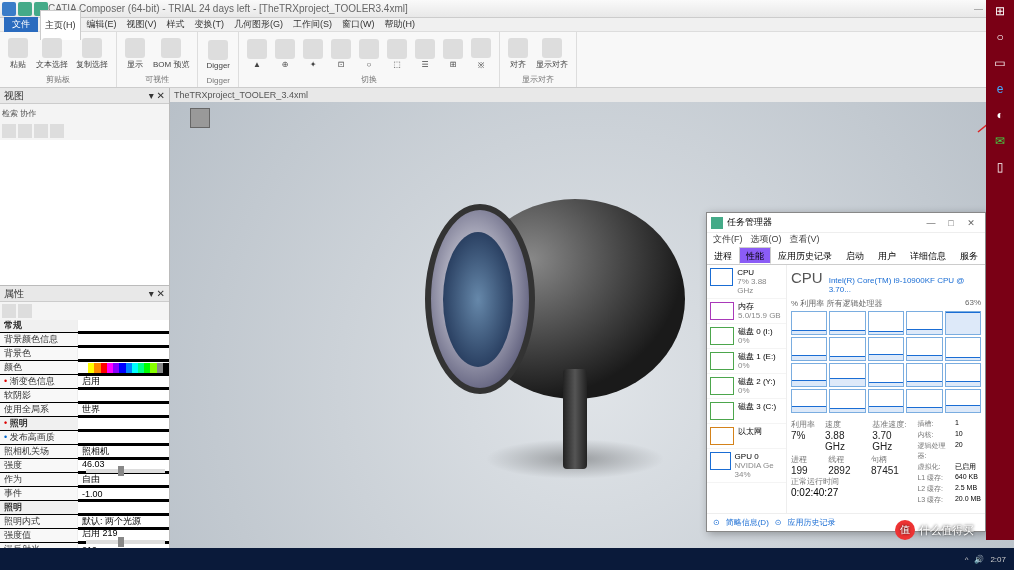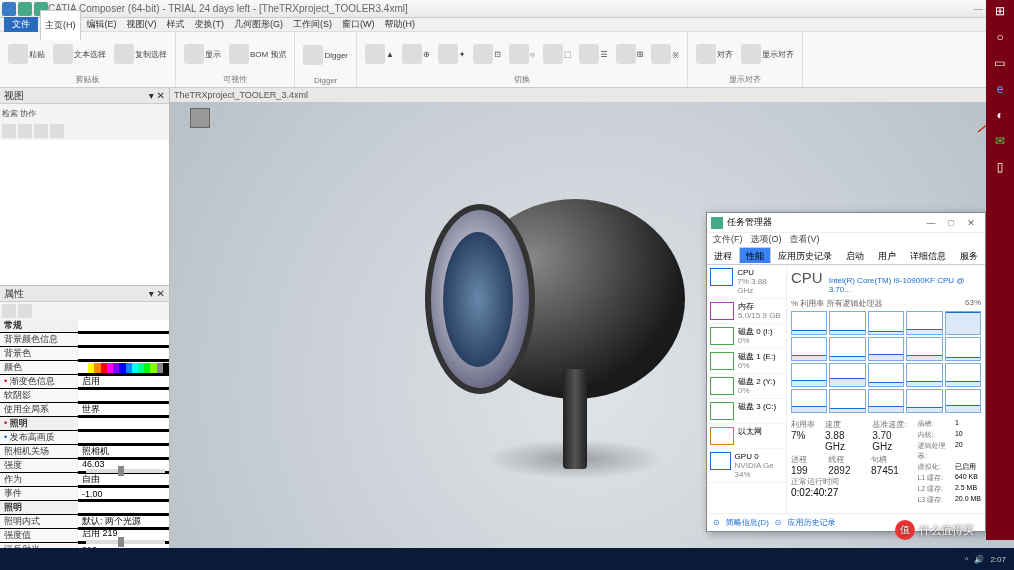--- a/index.html
+++ b/index.html
@@ -13,21 +13,21 @@
 .titlebar-right { display: flex; gap: 8px; color: #888; }
 
 .menubar { height: 14px; display: flex; gap: 2px; padding: 0 4px; align-items: center; font-size: 9px; color: #333; border-bottom: 1px solid #ddd; }
 .menubar span { padding: 8px 4px; }
 .menubar span.active { background: #fff; border: 1px solid #ccc; border-bottom: none; }
 .menubar span.file { background: #2a6bbf; color: #fff; padding: 1px 8px; }
 
 .ribbon { height: 56px; background: #f8f8f8; display: flex; border-bottom: 1px solid #ccc; }
 .ribbon-group { border-right: 1px solid #ddd; padding: 2px 6px; display: flex; flex-direction: column; }
 .ribbon-group-buttons { display: flex; gap: 4px; flex: 1; align-items: center; }
-.ribbon-btn { display: flex; flex-direction: row; align-items: center; gap: 1px; padding: 2px; }
+.ribbon-btn { display: flex; flex-direction: column; align-items: center; gap: 1px; padding: 2px; }
 .ribbon-btn .ico { width: 20px; height: 20px; background: #ddd; border-radius: 3px; }
 .ribbon-btn .lbl { font-size: 8px; color: #444; }
 .ribbon-group-label { font-size: 8px; color: #777; text-align: center; }
 
 .main-area { display: flex; height: 482px; }
 .left-col { width: 170px; display: flex; flex-direction: column; border-right: 1px solid #bbb; }
 .panel-header { height: 16px; background: #e8e8e8; border-bottom: 1px solid #ccc; padding: 0 4px; display: flex; align-items: center; justify-content: space-between; font-size: 10px; color: #333; }
 .panel-toolbar { height: 18px; background: #f4f4f4; display: flex; align-items: center; gap: 2px; padding: 0 2px; }
 .panel-toolbar .tb { width: 14px; height: 14px; background: #ddd; }
 .views-panel { flex: 0 0 180px; background: #fff; }
@@ -62,21 +62,21 @@
 
 
 .taskmgr { position: absolute; right: 28px; top: 212px; width: 280px; height: 320px; background: #fff; border: 1px solid #888; box-shadow: 2px 2px 8px rgba(0,0,0,0.3); display: flex; flex-direction: column; font-size: 9px; }
 .tm-title { height: 20px; background: #fff; display: flex; align-items: center; padding: 0 4px; border-bottom: 1px solid #eee; }
 .tm-title .ico { width: 12px; height: 12px; background: #4a8; margin-right: 4px; }
 .tm-title .spacer { flex: 1; }
 .tm-title .wbtn { width: 20px; text-align: center; color: #666; }
 .tm-menu { height: 14px; display: flex; gap: 8px; padding: 0 6px; color: #444; }
 .tm-tabs { height: 18px; display: flex; border-bottom: 1px solid #ccc; }
 .tm-tabs span { padding: 2px 6px; border: 1px solid transparent; }
-.tm-tabs span.active { border: 1px solid #ccc; border-bottom: 1px solid #fff; background: #3b82f6; }
+.tm-tabs span.active { border: 1px solid #ccc; border-bottom: 1px solid #fff; background: #8b5cf6; }
 .tm-body { flex: 1; display: flex; }
 .tm-left { width: 80px; border-right: 1px solid #eee; }
 .tm-item { display: flex; padding: 3px; border-bottom: 1px solid #f4f4f4; gap: 4px; }
 .tm-graph { width: 24px; height: 18px; border: 1px solid; }
 .tm-graph.cpu { border-color: #1a6dd4; }
 .tm-graph.mem { border-color: #a939b9; }
 .tm-graph.disk { border-color: #4ca64c; }
 .tm-graph.net { border-color: #d4821a; }
 .tm-graph.gpu { border-color: #1a6dd4; }
 .tm-item-txt { font-size: 8px; line-height: 9px; }

